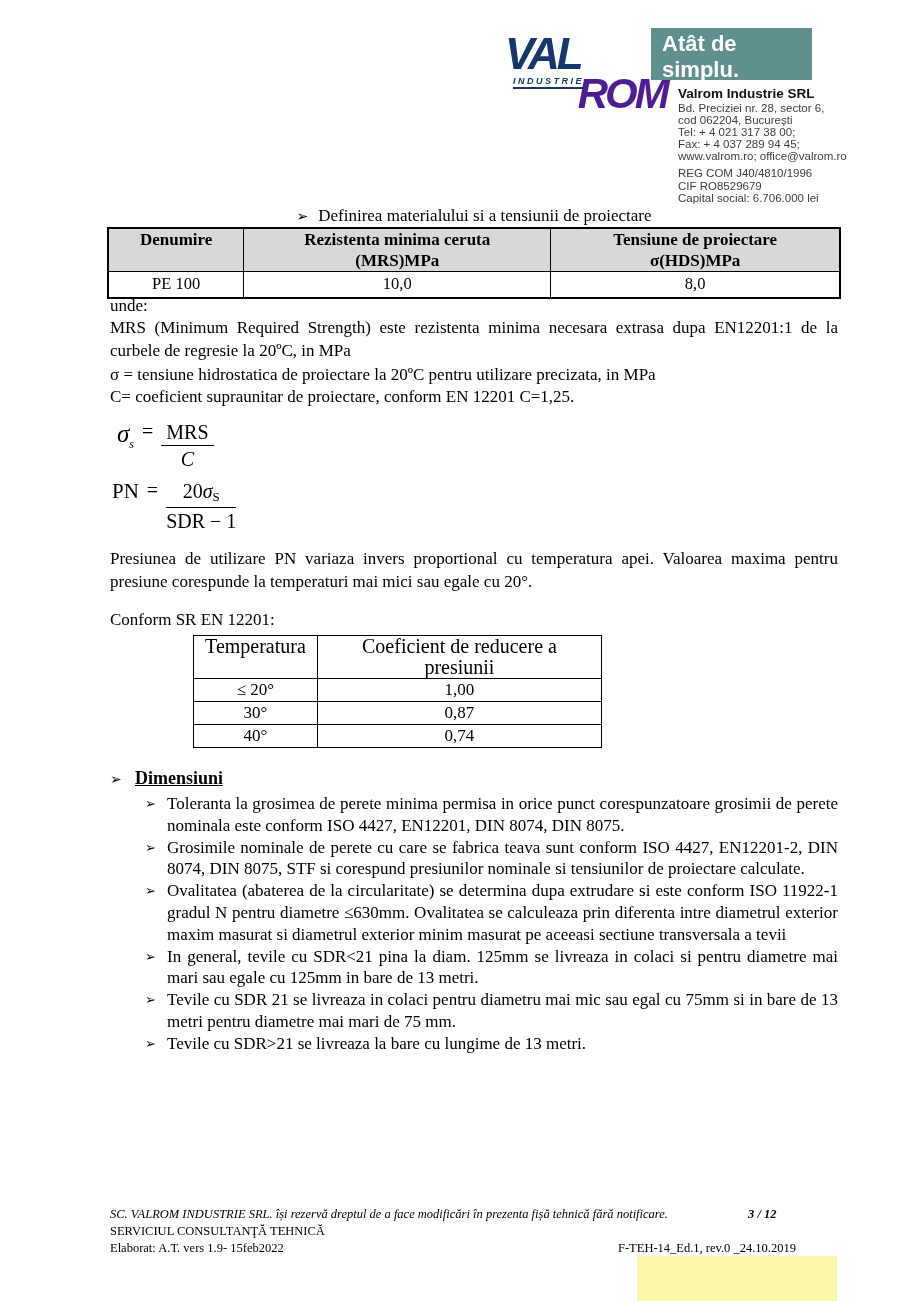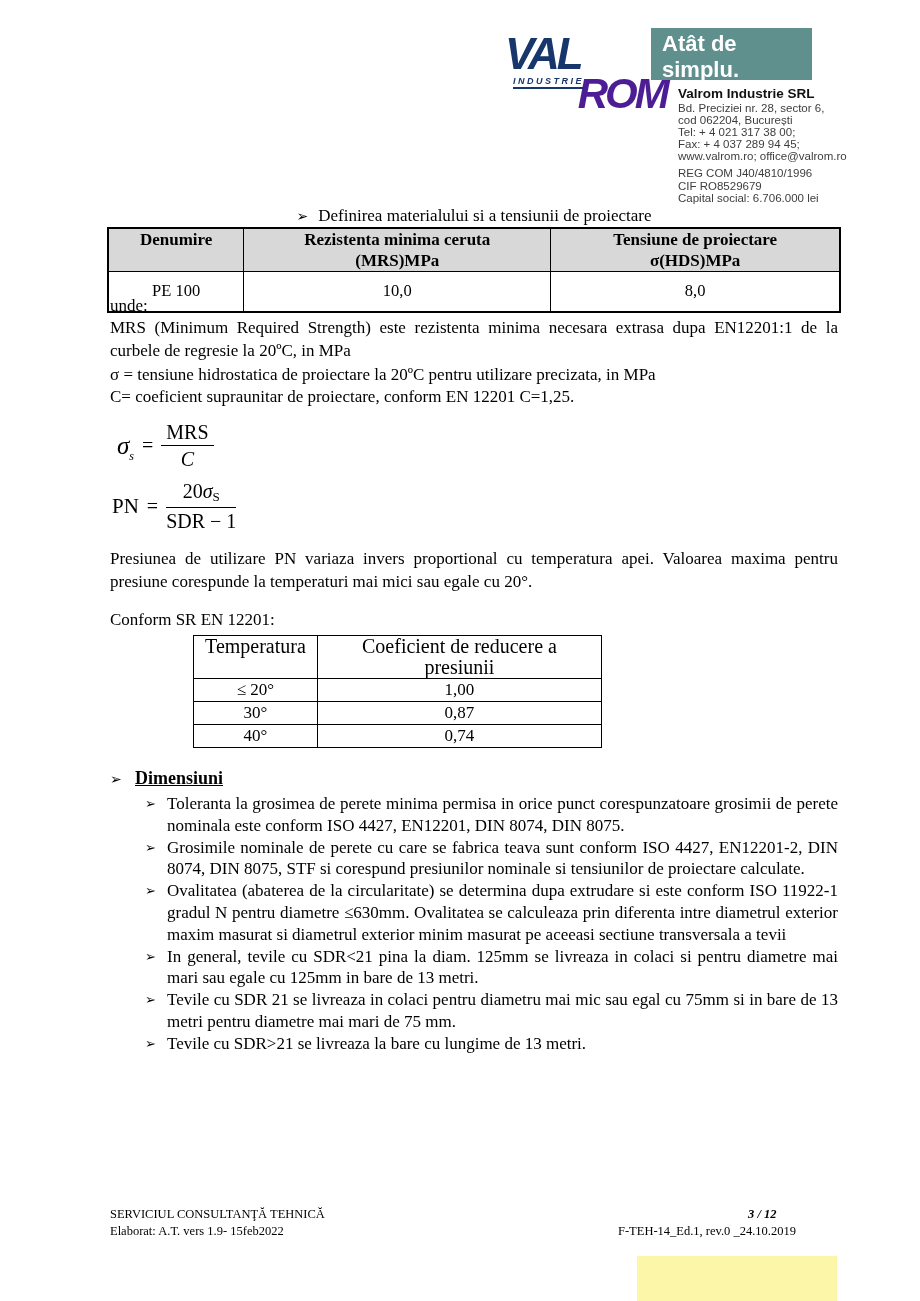--- a/index.html
+++ b/index.html
@@ -48,30 +48,30 @@
   .doc-title .arrow { margin-right:10px; font-size:14px; }
 
   table { border-collapse:collapse; }
   .main-table { position:absolute; left:107px; top:227px; width:734px; }
   .main-table th, .main-table td { border:1px solid #000; }
   .main-table { border:2px solid #000; }
   .main-table th {
     background:#D8D8D8; font-weight:700; font-size:17px; line-height:20.5px;
     vertical-align:top; padding-top:1px; height:43px; text-align:center;
   }
-  .main-table td { font-size:16.5px; height:40px; text-align:center; }
+  .main-table td { font-size:16.5px; height:26px; text-align:center; }
   .mt-c1 { width:136px; } .mt-c2 { width:308px; } .mt-c3 { width:290px; }
 
   .text-block-1 { position:absolute; left:110px; top:295px; width:728px; font-size:17px; }
   .tb1-line { line-height:22px; }
   .para-just { text-align:justify; line-height:22.5px; }
   .tb1-sigma { margin-top:2px; }
 
   
-  .formula { position:absolute; display:flex; align-items:center; font-size:20px; }
+  .formula { position:absolute; display:flex; align-items:flex-start; font-size:20px; }
   .formula .lhs { font-size:21px; }
   .formula .lhs i { font-size:25px; font-style:italic; }
   .formula .sub { font-size:12px; font-style:italic; position:relative; top:6px; }
   .formula .eq { margin:0 8px; }
   .frac { display:inline-flex; flex-direction:column; text-align:center; }
   .frac .num { border-bottom:1.7px solid #000; padding:0 5px 1px 5px; line-height:24px; }
   .frac .den { padding-top:1px; line-height:24px; }
   .it { font-style:italic; }
   .formula-1 { left:117px; top:420px; }
   .formula-2 { left:112px; top:479px; }
@@ -238,20 +238,21 @@
       <span class="text">Tevile cu SDR 21 se livreaza in colaci pentru diametru mai mic sau egal cu 75mm si in bare de 13 metri pentru diametre mai mari de 75 mm.</span>
     </div>
     <div class="bullet">
       <span class="marker">➢</span>
       <span class="text">Tevile cu SDR&gt;21 se livreaza la bare cu lungime de 13 metri.</span>
     </div>
   </div>
 
   <div class="footer">
     <div class="footer-line">
+      <span class="f-disclaimer">SC. VALROM INDUSTRIE SRL. își rezervă dreptul de a face modificări în prezenta fișă tehnică fără notificare.</span>
       <span class="f-page">3 / 12</span>
     </div>
     <div class="footer-line">SERVICIUL CONSULTANŢĂ TEHNICĂ</div>
     <div class="footer-line">
       <span>Elaborat: A.T. vers 1.9- 15feb2022</span>
       <span class="f-doccode">F-TEH-14_Ed.1, rev.0 _24.10.2019</span>
     </div>
   </div>
 
   <div class="yellow-box"></div>

